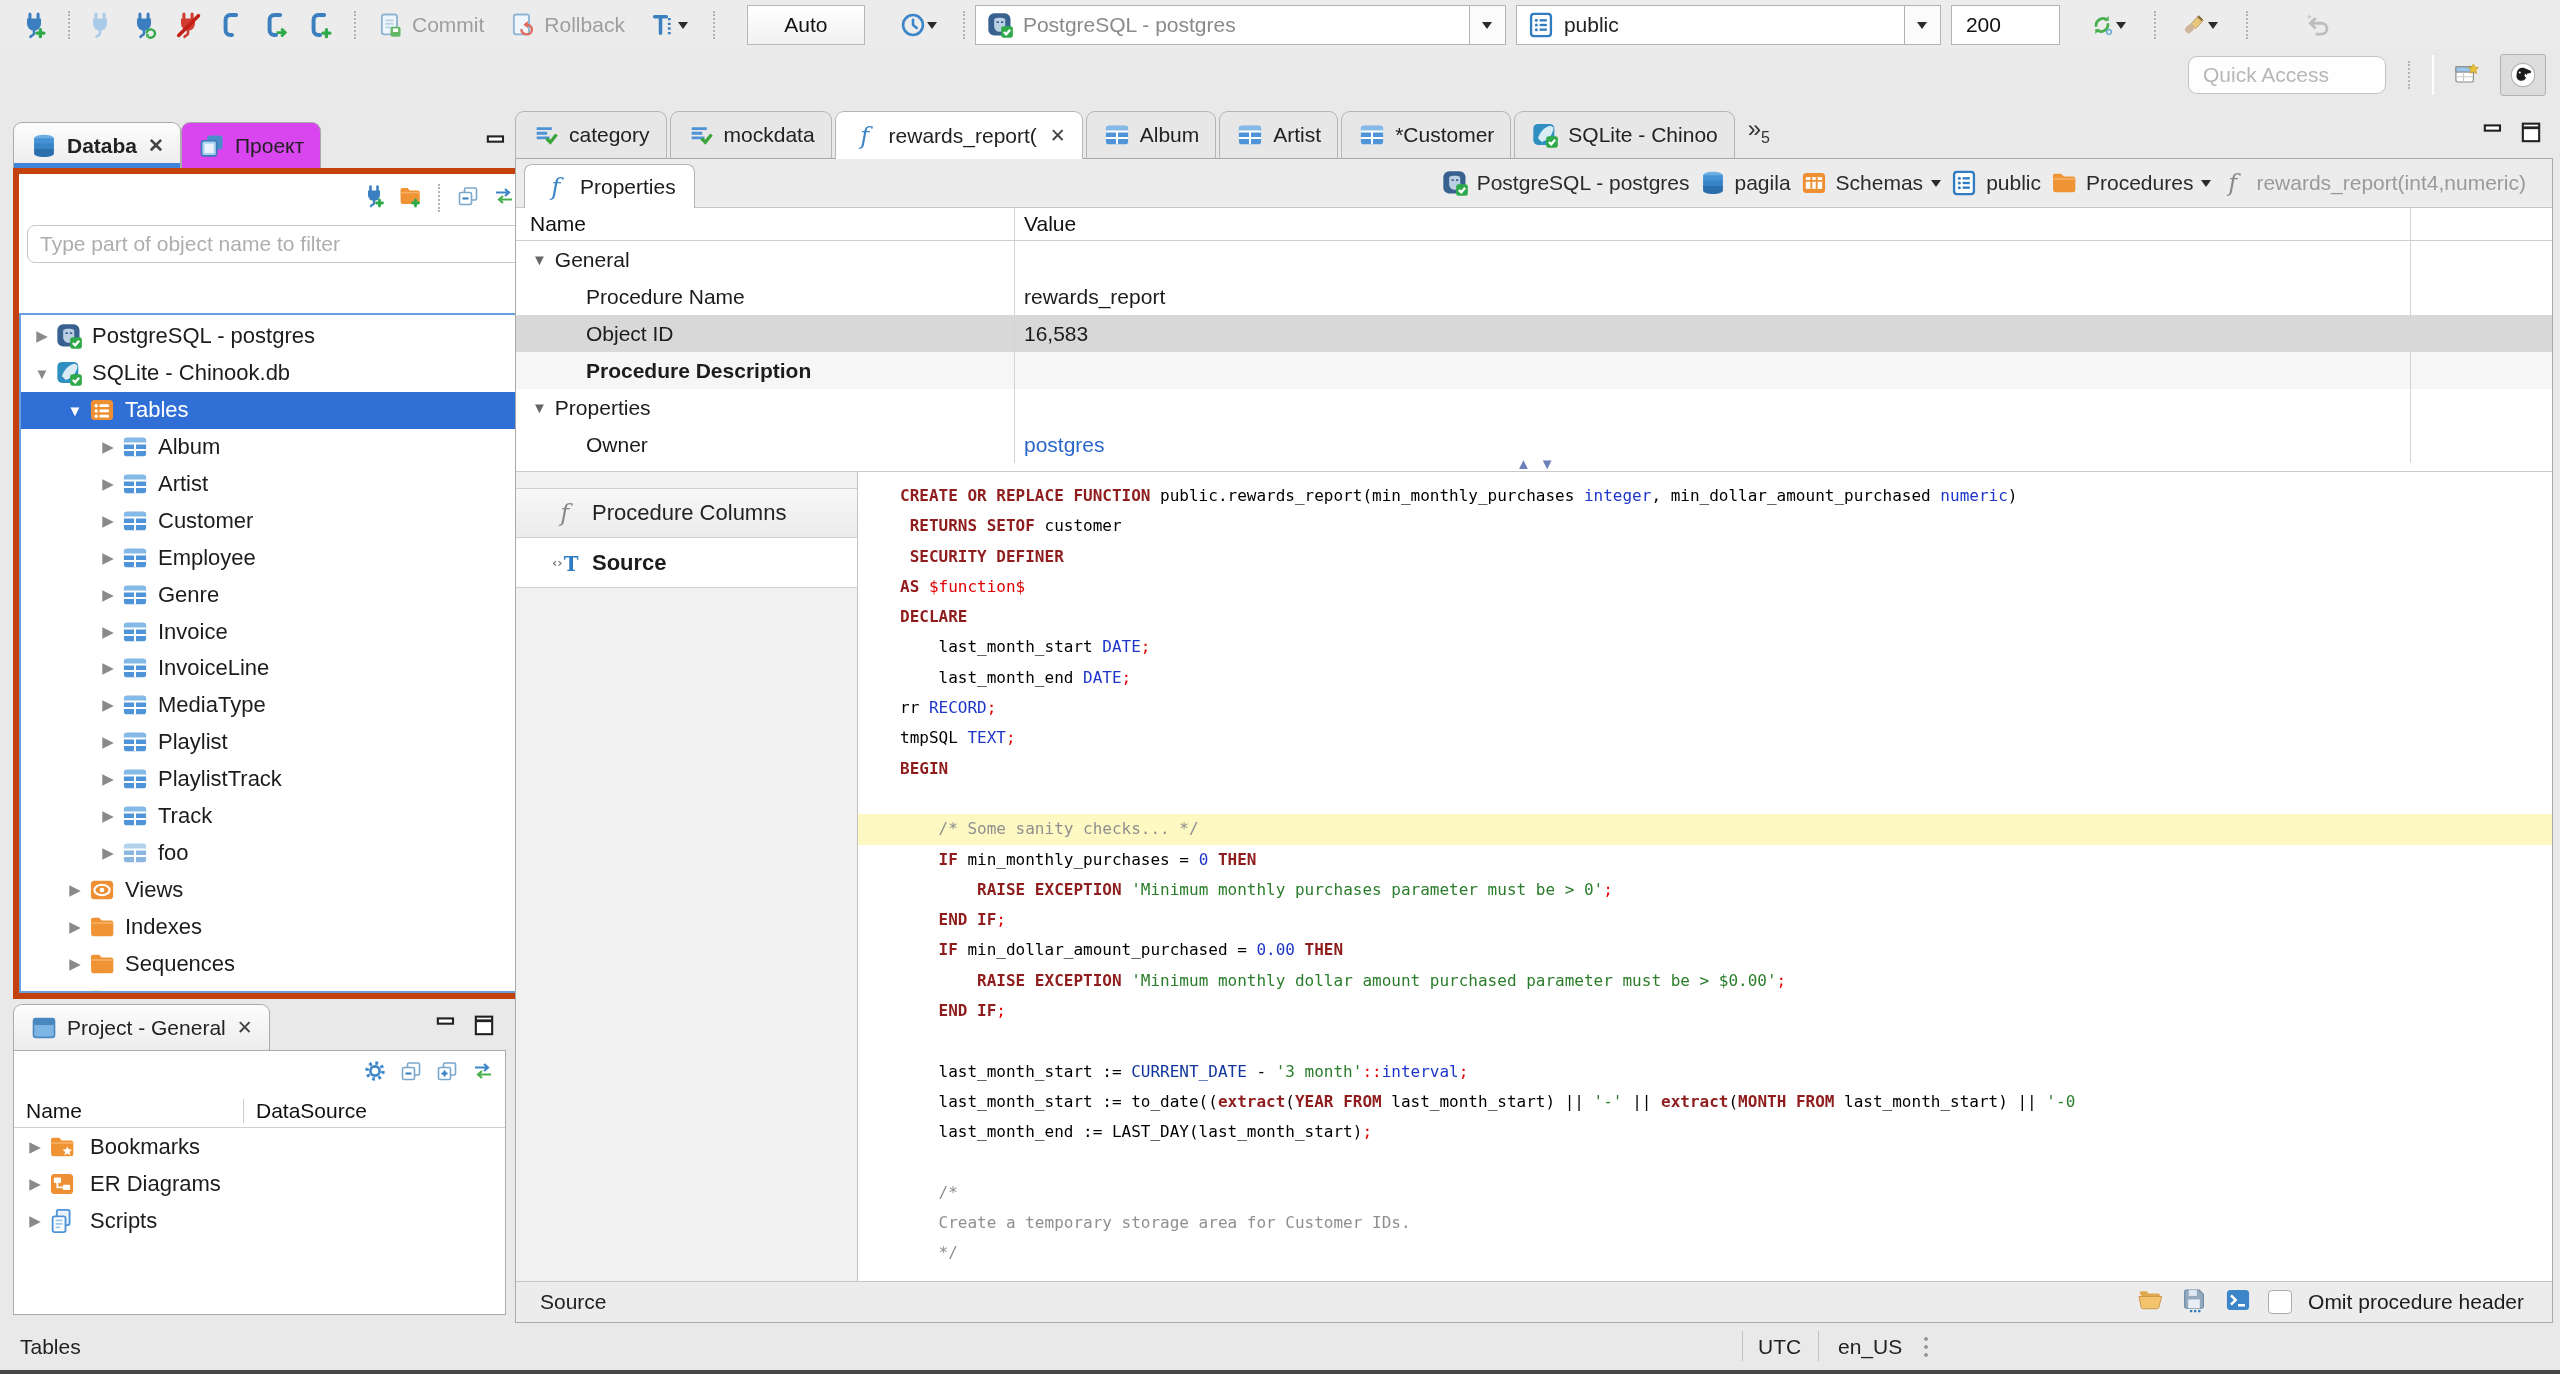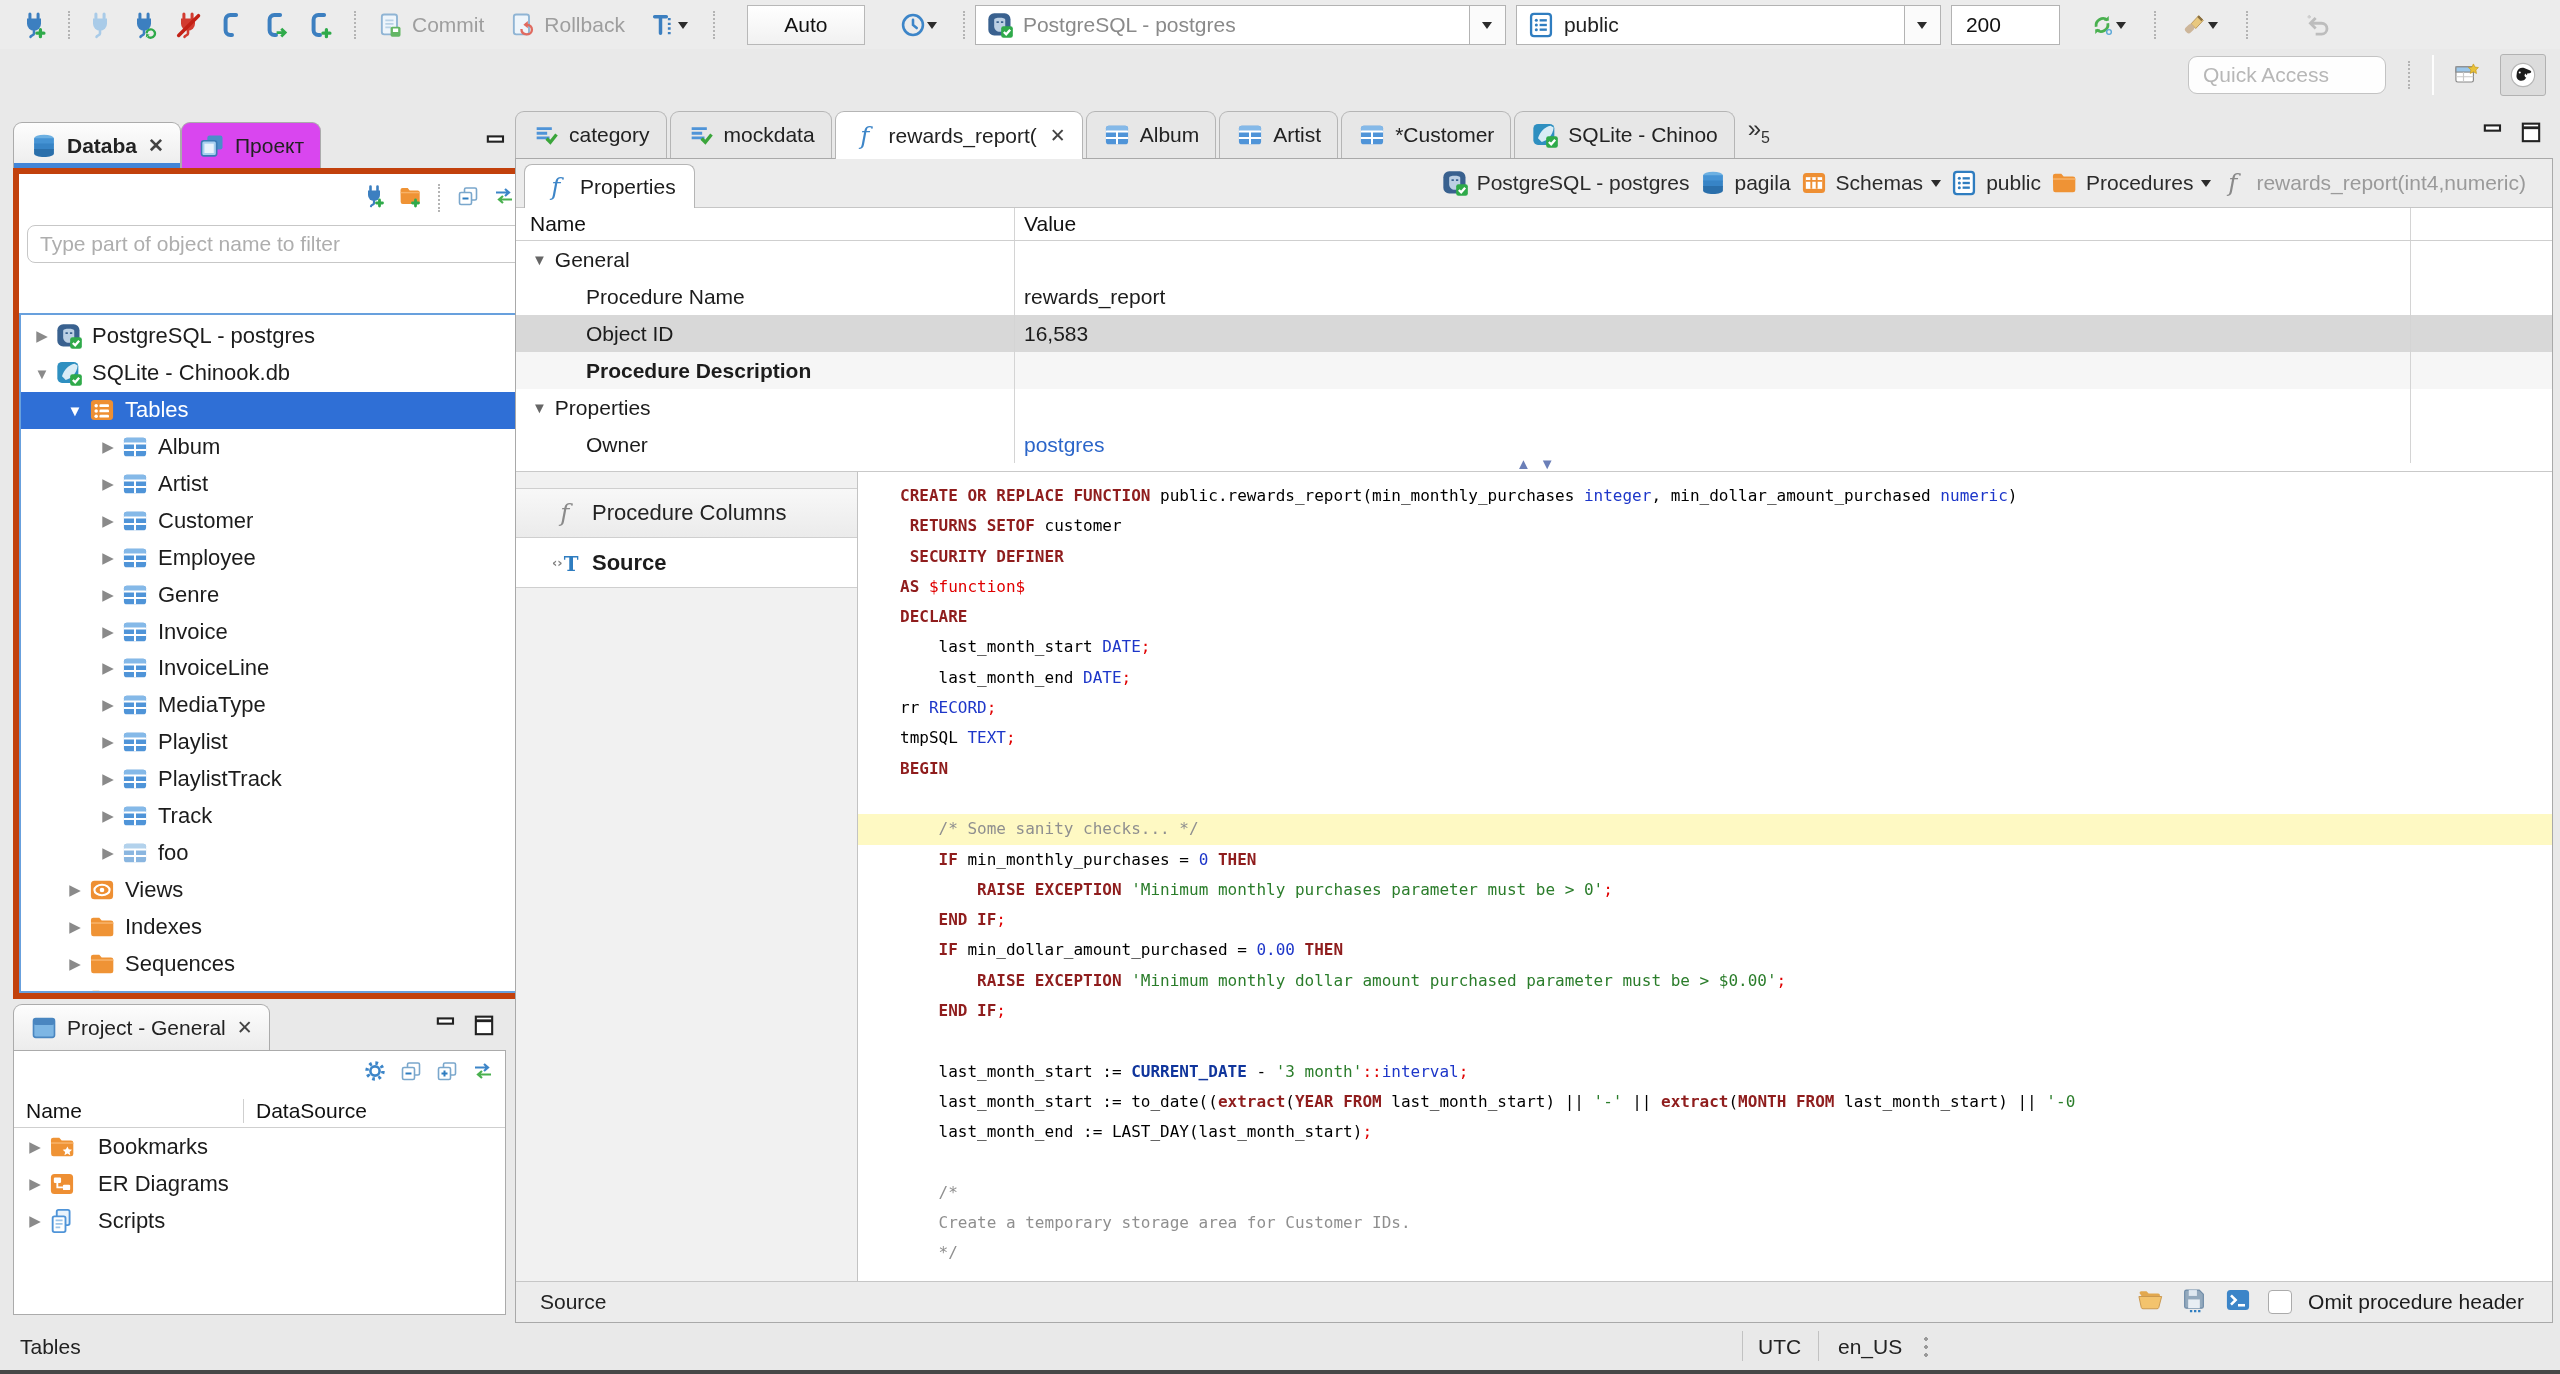--- a/index.html
+++ b/index.html
@@ -49,21 +49,21 @@
   .trow.sel .exp{color:#fff}
   
   .project-panel{position:absolute;left:13px;top:1004px;width:493px;height:311px}
   .project-body{position:absolute;top:46px;left:0;right:0;bottom:0;background:#fff;border:1px solid #ababab}
   .project-panel .ptab{background:linear-gradient(#fdfdfd,#ececec)}
   .phead{position:relative;height:33px;border-bottom:1px solid #cfcfcf;display:flex;align-items:center;color:#111}
   .phead .c1{padding-left:12px;width:229px}
   .phead .c2{padding-left:12px;border-left:1px solid #cfcfcf;width:160px}
   .prow{display:flex;align-items:center;height:37px;white-space:nowrap}
   .prow .exp{width:26px;color:#8a8a8a;font-size:15px;text-align:center;margin-left:8px}
-  .prow .lbl{margin-left:22px;font-size:22px}
+  .prow .lbl{margin-left:14px;font-size:22px}
   
   .editor{position:absolute;left:515px;top:111px;width:2038px;bottom:51px}
   .etabs{height:47px;display:flex;align-items:flex-start;position:relative}
   .etab{display:flex;align-items:center;gap:9px;height:47px;padding:0 16px;border:1px solid #b5b5b5;border-bottom:none;border-radius:9px 9px 0 0;background:#e7e7e7;color:#222;margin-right:3px;white-space:nowrap}
   .etab.active{background:#fff;height:48px;z-index:3;position:relative}
   .etab .x{color:#444;font-size:19px;margin-left:4px}
   .eoverflow{display:flex;align-items:flex-start;margin:4px 0 0 10px;color:#333;font-size:24px}
   .eoverflow .cnt{font-size:16px;margin-top:14px}
   .ebody{position:absolute;top:47px;left:0;right:0;bottom:0;background:#fff;border:1px solid #a9a9a9}
   .subrow{position:relative;height:49px;background:#ececec;border-bottom:1px solid #c6c6c6;display:flex;align-items:flex-end}
@@ -97,21 +97,21 @@
   .stab.first{background:linear-gradient(#f8f8f8,#ebebeb);border-top:1px solid #cfcfcf;border-bottom:1px solid #cfcfcf;color:#222}
   .stab.active{background:#fff;border-bottom:1px solid #cfcfcf;font-weight:bold}
   .codewrap{flex:1;background:#fff;overflow:hidden;padding-top:9px}
   .cline{white-space:pre;height:30.3px;line-height:30.3px;font-family:"DejaVu Sans Mono",monospace;font-size:16px;padding-left:42px}
   .cline.hl{background:#fef9c3}
   .kw{color:#8f1d1d;font-weight:bold}
   .typ,.num{color:#1d36c9}
   .str{color:#2b7d2b}
   .red{color:#e00000}
   .cmt{color:#8f8f8f}
-  .navy{color:#10359c;font-weight:bold}
+  .navy{color:#10359c;font-weight:normal}
   .id{color:#000}
   
   .ebottom{position:absolute;left:0;right:0;bottom:0;height:41px;background:#ececec;border-top:1px solid #c6c6c6;display:flex;align-items:center}
   .ebottom .src{margin-left:24px;color:#222}
   .ebottom .right{margin-left:auto;display:flex;align-items:center;gap:16px;padding-right:28px}
   .cbx{width:24px;height:24px;background:#fff;border:1.5px solid #ababab;border-radius:4px}
   
   .statusbar{position:absolute;left:0;right:0;bottom:0;height:51px;background:#e9e9e9;border-top:1px solid #cicic1}
   .statusbar .left{position:absolute;left:20px;top:12px;color:#222}
   .sbline{position:absolute;top:8px;height:30px;border-left:1px solid #c2c2c2}

